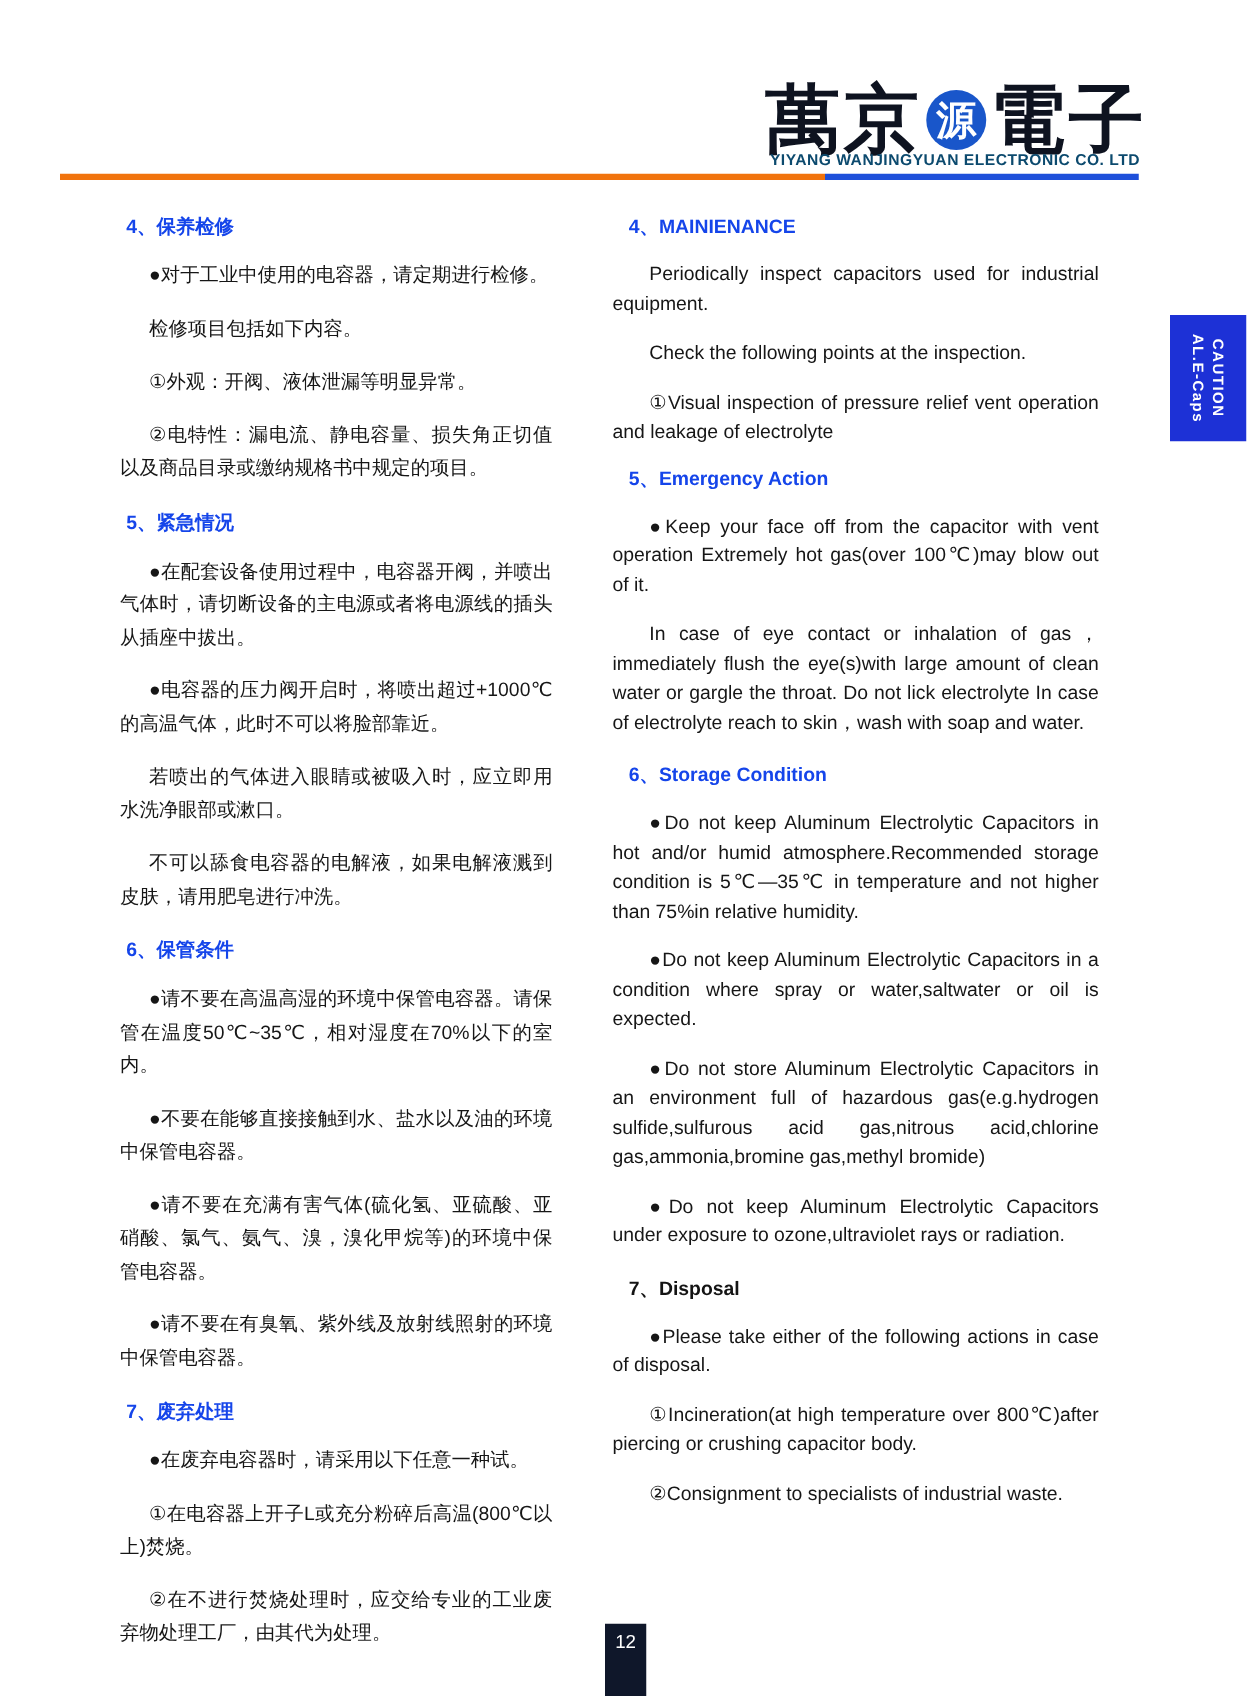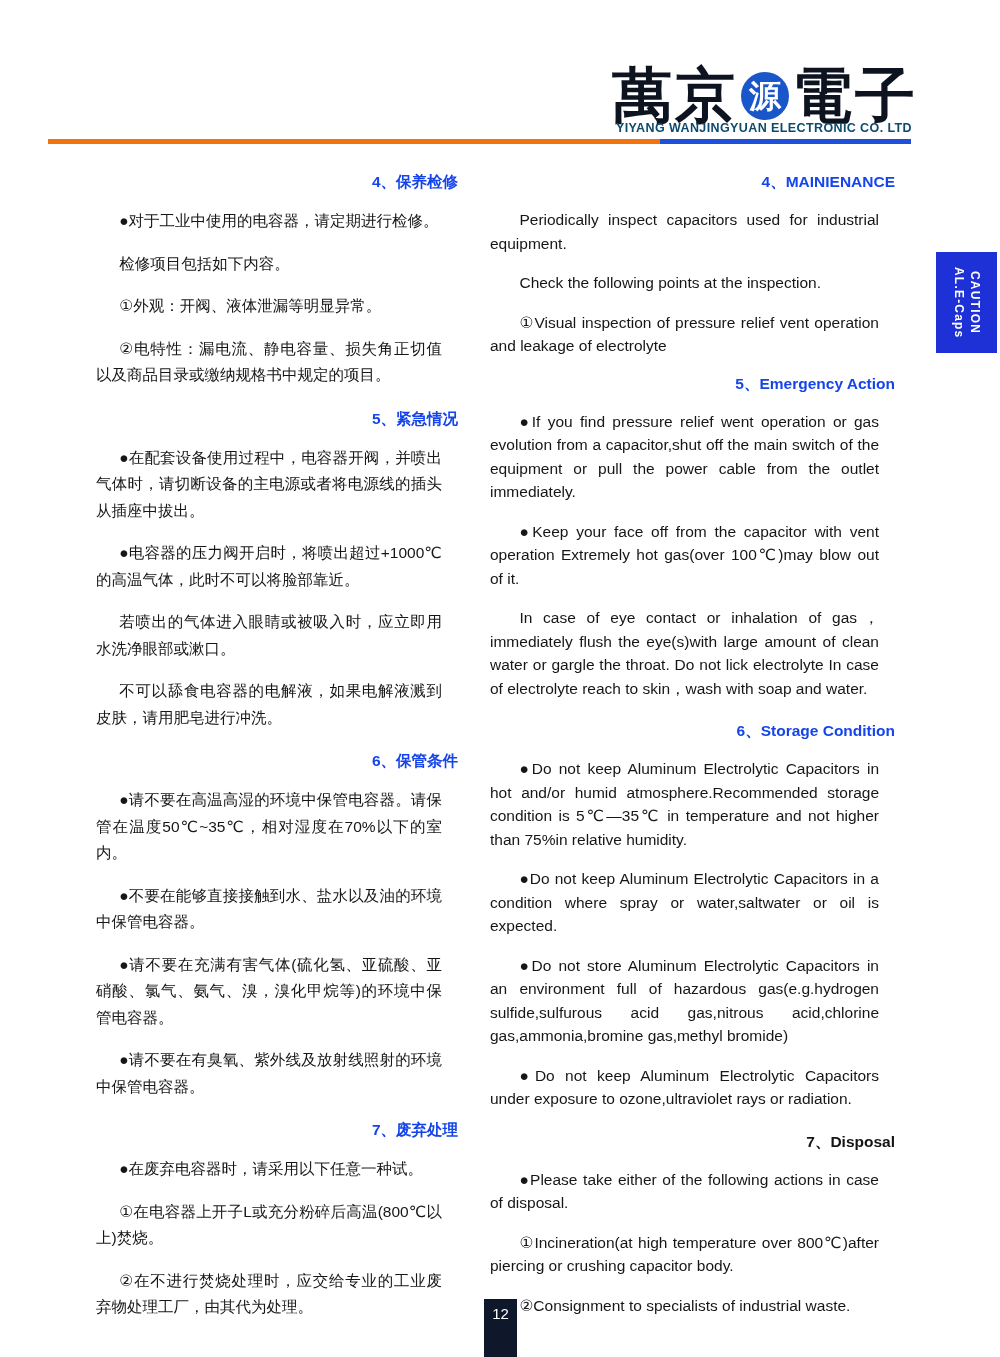--- a/index.html
+++ b/index.html
@@ -46,21 +46,21 @@
   .col { position:absolute; top:172px; text-align:justify; }
   .col-left  { left:80px;  width:378px; font-size:15.5px; line-height:26.5px; }
   .col-right { left:474px; width:421px; font-size:15.5px; line-height:23.5px; }
 
   .section { margin:0 0 20px 0; }
   .col-right .section { margin-bottom:21px; }
   .col-right .section.tight { margin-bottom:2px; }
 
   .sec-heading {
     font-size:15.5px; font-weight:700; color:#1545ea;
-    margin:0 0 9px 21px; line-height:20px; text-align:right;
+    margin:0 0 9px 21px; line-height:20px; text-align:left;
   }
   .col-right .sec-heading { margin-left:29px; }
   .sec-heading.black { color:#141414; }
 
   p.para { margin:16px; text-indent:1.5em; }
   .col-right p.para { text-indent:1.9em; }
 
   
   .page-box {
     position:absolute; left:484px; top:1299px; width:33px; height:58px;
@@ -126,21 +126,20 @@
 
   <div class="section tight">
     <h3 class="sec-heading">4、MAINIENANCE</h3>
     <p class="para">Periodically inspect capacitors used for industrial equipment.</p>
     <p class="para">Check the following points at the inspection.</p>
     <p class="para">①Visual inspection of pressure relief vent operation and leakage of electrolyte</p>
   </div>
 
   <div class="section">
     <h3 class="sec-heading">5、Emergency Action</h3>
-    <p class="para">●If you find pressure relief went operation or gas evolution from a capacitor,shut off the main switch of the equipment or pull the power cable from the outlet immediately.</p>
     <p class="para">●Keep your face off from the capacitor with vent operation Extremely hot gas(over 100℃)may blow out of it.</p>
     <p class="para">In case of eye contact or inhalation of gas，immediately flush the eye(s)with large amount of clean water or gargle the throat. Do not lick electrolyte In case of electrolyte reach to skin，wash with soap and water.</p>
   </div>
 
   <div class="section">
     <h3 class="sec-heading">6、Storage Condition</h3>
     <p class="para">●Do not keep Aluminum Electrolytic Capacitors in hot and/or humid atmosphere.Recommended storage condition is 5℃—35℃ in temperature and not higher than 75%in relative humidity.</p>
     <p class="para">●Do not keep Aluminum Electrolytic Capacitors in a condition where spray or water,saltwater or oil is expected.</p>
     <p class="para">●Do not store Aluminum Electrolytic Capacitors in an environment full of hazardous gas(e.g.hydrogen sulfide,sulfurous acid gas,nitrous acid,chlorine gas,ammonia,bromine gas,methyl bromide)</p>
     <p class="para">●Do not keep Aluminum Electrolytic Capacitors under exposure to ozone,ultraviolet rays or radiation.</p>

